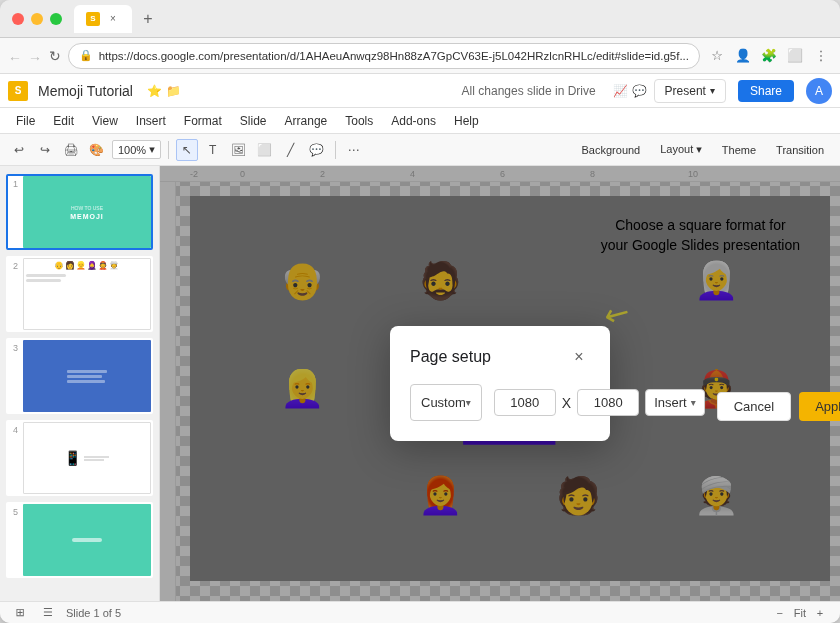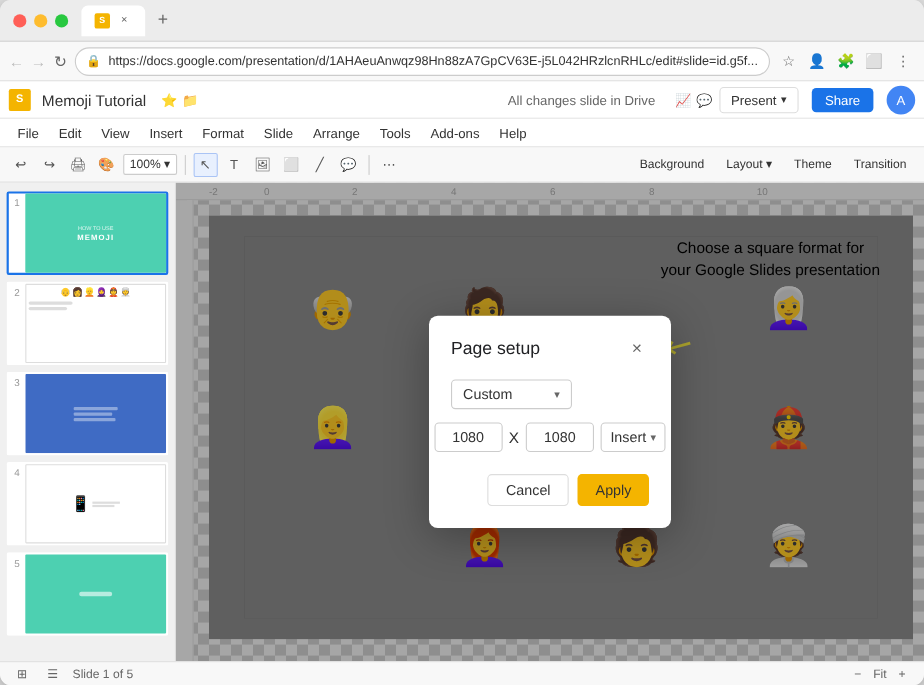--- a/index.html
+++ b/index.html
@@ -527,21 +527,21 @@
       align-items: center;
       justify-content: center;
       color: #666;
       cursor: pointer;
       font-size: 16px;
       border-radius: 50%;
     }
 
     .modal-body {
       display: flex;
-      flex-direction: column;
+      flex-direction: row;
       gap: 12px;
     }
 
     .format-select {
       border: 1px solid #ccc;
       border-radius: 4px;
       padding: 5px 10px;
       font-size: 13px;
       color: #333;
       background: white;

